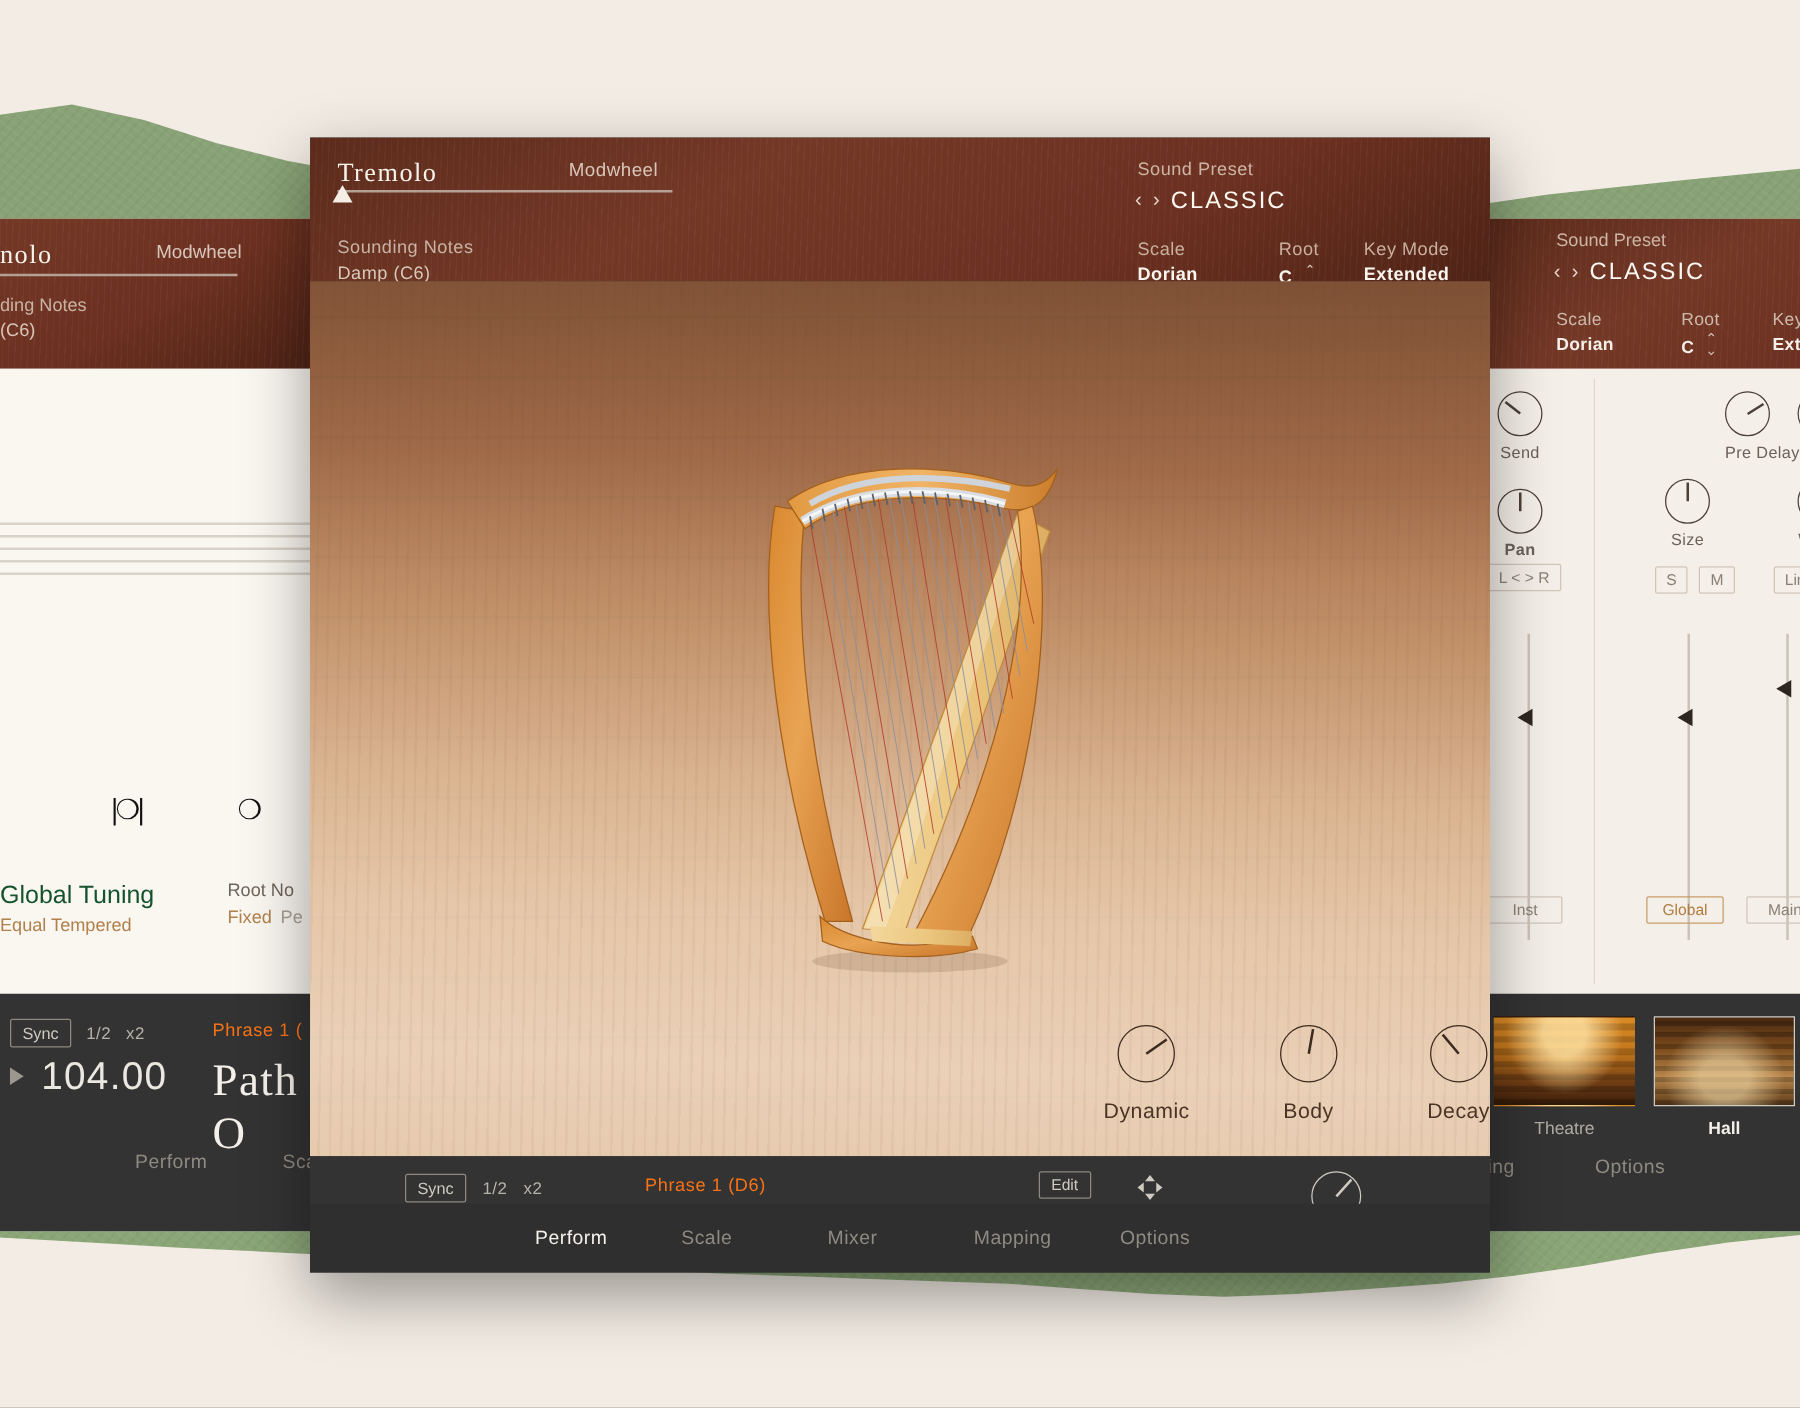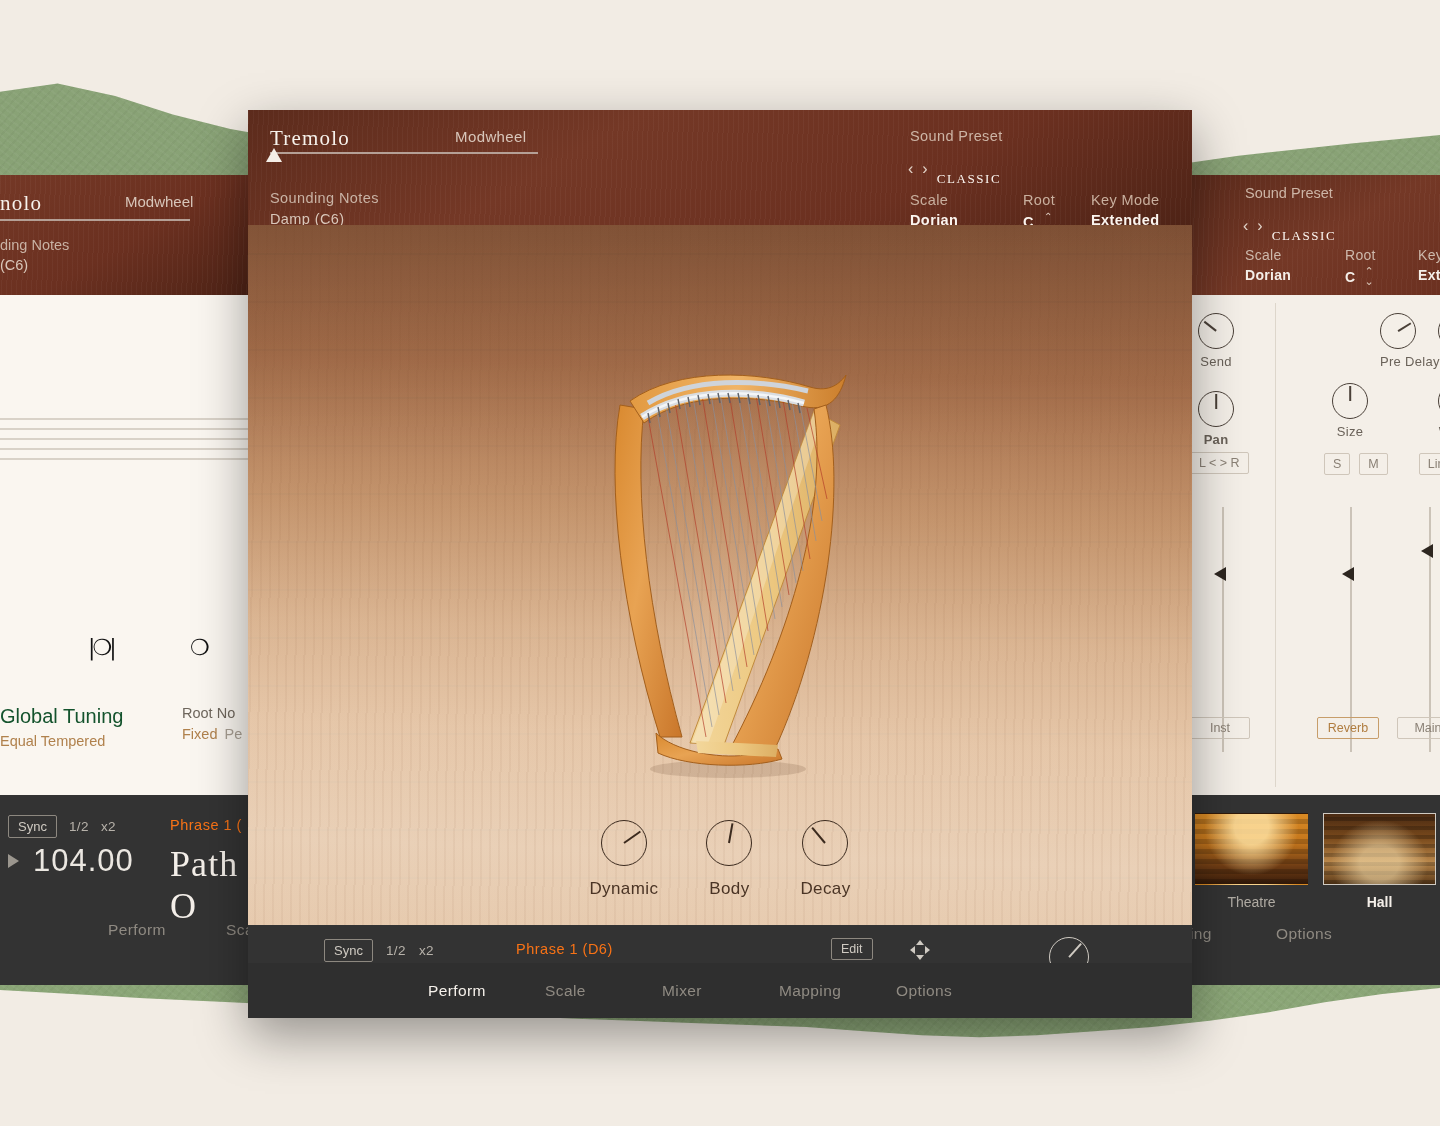--- a/index.html
+++ b/index.html
@@ -114,39 +114,39 @@
   .hdr-mod { position:absolute; left:207px; top:18px; color:#d8c6ba; font-size:15px; letter-spacing:.4px; }
   .slider-track { position:absolute; left:22px; top:42px; width:268px; height:1.5px; background:#b5a096; }
   .slider-thumb { position:absolute; left:18px; top:38px; width:0;height:0;
     border-left:8px solid transparent; border-right:8px solid transparent; border-bottom:14px solid #f4eee7; }
   .hdr-sn-lbl { position:absolute; left:22px; top:80px; color:#c9b3a5; font-size:14.5px; letter-spacing:.4px; }
   .hdr-sn-val { position:absolute; left:22px; top:101px; color:#d9c7ba; font-size:14.5px; letter-spacing:.4px; }
 
   .preset-lbl { position:absolute; left:662px; top:18px; color:#cdb5a6; font-size:14.5px; letter-spacing:.4px; }
   .preset-row { position:absolute; left:660px; top:40px; display:flex; align-items:center; gap:9px; }
   .chev { color:#e3d5ca; font-size:16px; line-height:1; }
-  .preset-name { font-family:Liberation Serif, serif; color:#fdf8f3; font-size:13px; letter-spacing:1.6px;margin-top:21px; }
+  .preset-name { font-family:Liberation Sans, sans-serif; color:#fdf8f3; font-size:19px; letter-spacing:1.6px; }
 
   .meta { position:absolute; top:82px; }
   .meta .m-lbl { color:#c9b09f; font-size:14.5px; letter-spacing:.4px; }
   .meta .m-val { color:#fbf5ef; font-size:14.5px; font-weight:bold; letter-spacing:.4px; margin-top:4px; }
 
   #main .stagearea {
     position:absolute; left:0; top:115px; width:100%; height:700px;
     background:
       linear-gradient(180deg, rgba(0,0,0,.10), rgba(0,0,0,0) 34%),
       repeating-linear-gradient(91deg, rgba(120,70,40,.055) 0 2px, transparent 2px 9px),
       repeating-linear-gradient(0deg, rgba(110,60,30,.05) 0 46px, rgba(0,0,0,.045) 46px 48px),
       linear-gradient(182deg, #8d5a3c 0%, #a9714d 22%, #c99a72 42%, #e0bb98 58%, #ecceb0 72%, #f0d8bf 88%, #edd2b6 100%);
   }
 
   .harp { position:absolute; left:330px; top:140px; width:290px; height:420px; }
 
   .knobrow { position:absolute; left:0; width:100%; top:595px;
-             display:flex; justify-content:center; gap:48px; }
+             display:flex; justify-content:flex-end; gap:72px; }
   .bigknob { width:46px; height:46px; border-radius:50%; border:1.6px solid #3b2a1e; position:relative; }
   .bigknob .tick { position:absolute; left:50%; top:50%; width:2px; height:20px;
                    background:#3b2a1e; transform-origin:50% 100%; }
   .bigknob-wrap { display:flex; flex-direction:column; align-items:center; }
   .bigknob-label { margin-top:13px; color:#4a3425; font-size:17px; letter-spacing:.4px; }
 
   #main .bottombar { position:absolute; left:0; top:815px; width:100%; height:93px; background:#333333; }
 
   .sync-btn { border:1px solid #8d8880; color:#cfcac2; font-size:13px; padding:3px 9px; border-radius:2px; background:transparent; }
   .smallmono { color:#b7b2aa; font-size:13.5px; letter-spacing:.4px; }
@@ -317,21 +317,21 @@
         <div style="position:absolute;left:32px;top:158px;display:flex;gap:9px;">
           <span class="minibtn">S</span>
           <span class="minibtn">M</span>
           <span class="minibtn" style="margin-left:22px;">Limite</span>
         </div>
         <div class="faderline" style="left:58px;top:212px;height:245px;"></div>
         <div class="faderhandle" style="left:50px;top:272px;"></div>
         <div class="faderline" style="left:137px;top:212px;height:245px;"></div>
         <div class="faderhandle" style="left:129px;top:249px;"></div>
         <div style="position:absolute;left:25px;top:422px;display:flex;gap:18px;">
-          <span class="minibtn accent" style="width:62px;display:inline-block;text-align:center;">Reverb</span>
+          <span class="minibtn accent" style="width:62px;display:inline-block;text-align:center;">Global</span>
           <span class="minibtn" style="width:62px;display:inline-block;text-align:center;">Main</span>
         </div>
       </div>
     </div>
 
     <div class="foot">
       <div style="position:absolute;left:133px;top:18px;">
         <div class="thumb thumb-hall sel"></div>
         <div class="thumb-label sel">Hall</div>
       </div>

